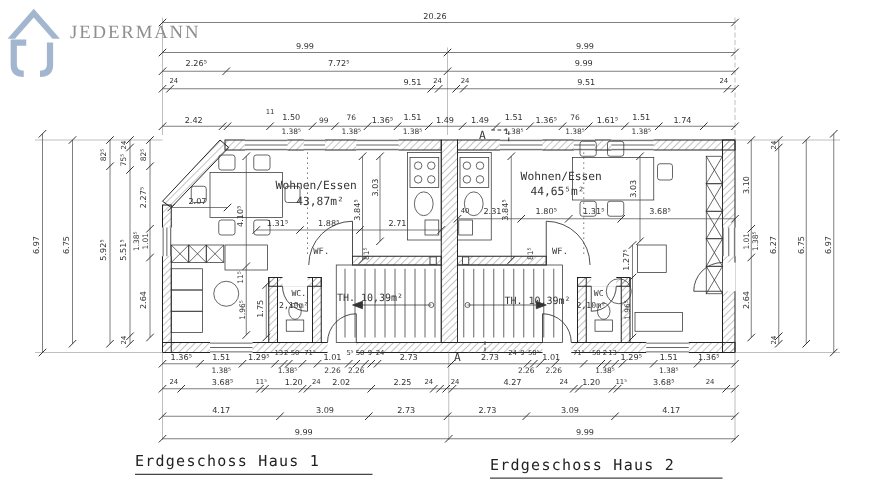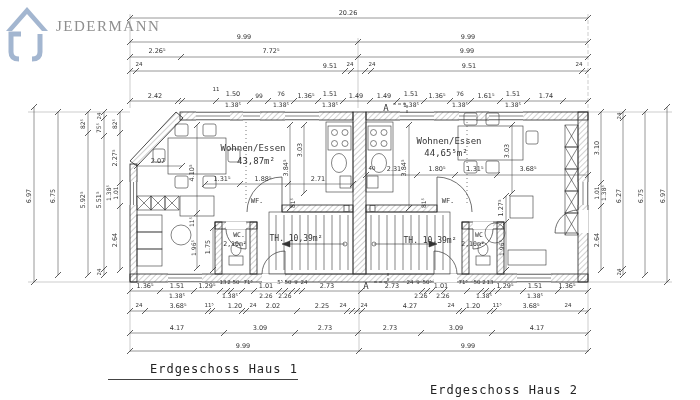--- a/index.html
+++ b/index.html
@@ -2,25 +2,25 @@
 <html><head>
 <meta charset="utf-8">
 <style>
   html,body{margin:0;padding:0;background:#fff;}
   .canvas{position:relative;width:687px;height:400px;background:#fff;overflow:hidden;
           font-family:"DejaVu Sans",sans-serif;}
   .plan-svg{position:absolute;left:0;top:0;}
   .logo{position:absolute;left:4px;top:4px;display:flex;align-items:flex-start;}
   .logo-text{margin-left:6px;margin-top:14px;font-family:"Liberation Serif",serif;
              color:#8f8f8f;font-size:15px;letter-spacing:1.5px;line-height:17px;}
-  .title{position:absolute;text-align:right;font-family:"DejaVu Sans Mono",monospace;
+  .title{position:absolute;text-align:left;font-family:"DejaVu Sans Mono",monospace;
          font-size:12px;letter-spacing:1px;color:#222;border-bottom:1.2px solid #444;
          padding-bottom:3px;white-space:nowrap;}
   .title-1{left:108px;top:362px;width:190px;}
-  .title-2{left:392px;top:383px;width:186px;}
+  .title-2{left:392px;top:365px;width:186px;}
 </style>
 </head>
 <body>
 
 <div class="canvas">
 
   <svg class="plan-svg" width="700" height="400" viewBox="0 0 700 400">
     <defs>
       <pattern id="hatch" width="4" height="4" patternUnits="userSpaceOnUse" patternTransform="rotate(45)">
         <line x1="0" y1="0" x2="0" y2="4" stroke="#777" stroke-width="0.7"></line>

